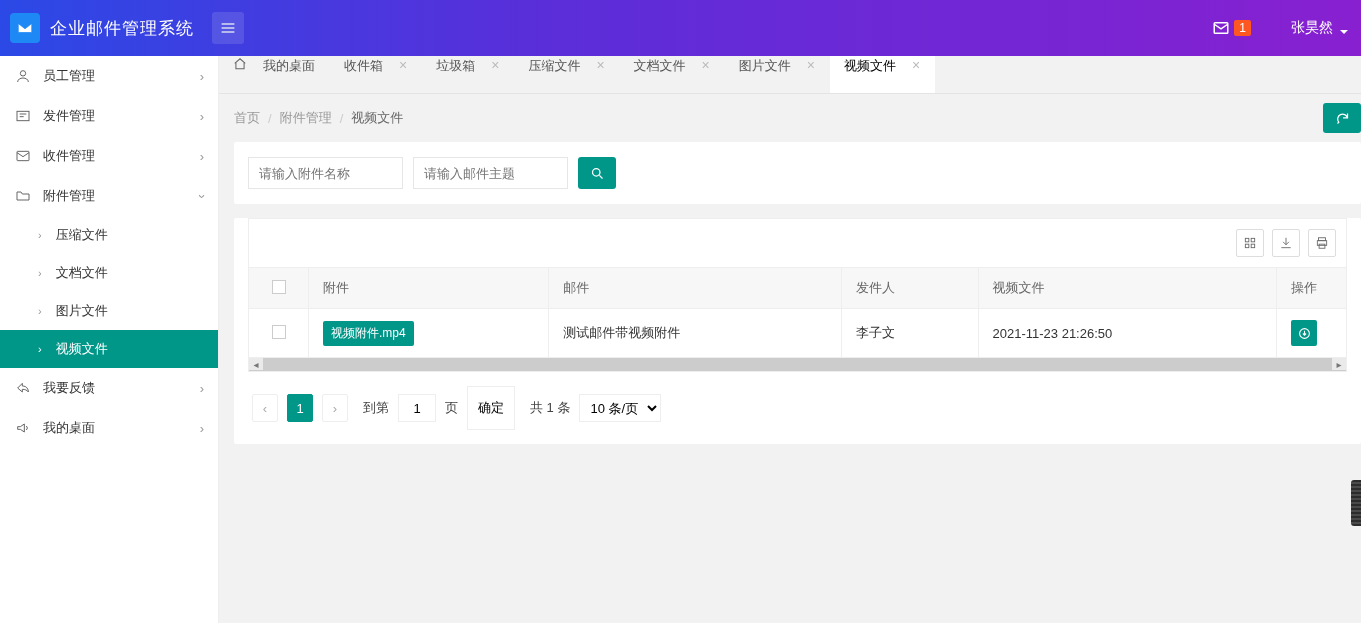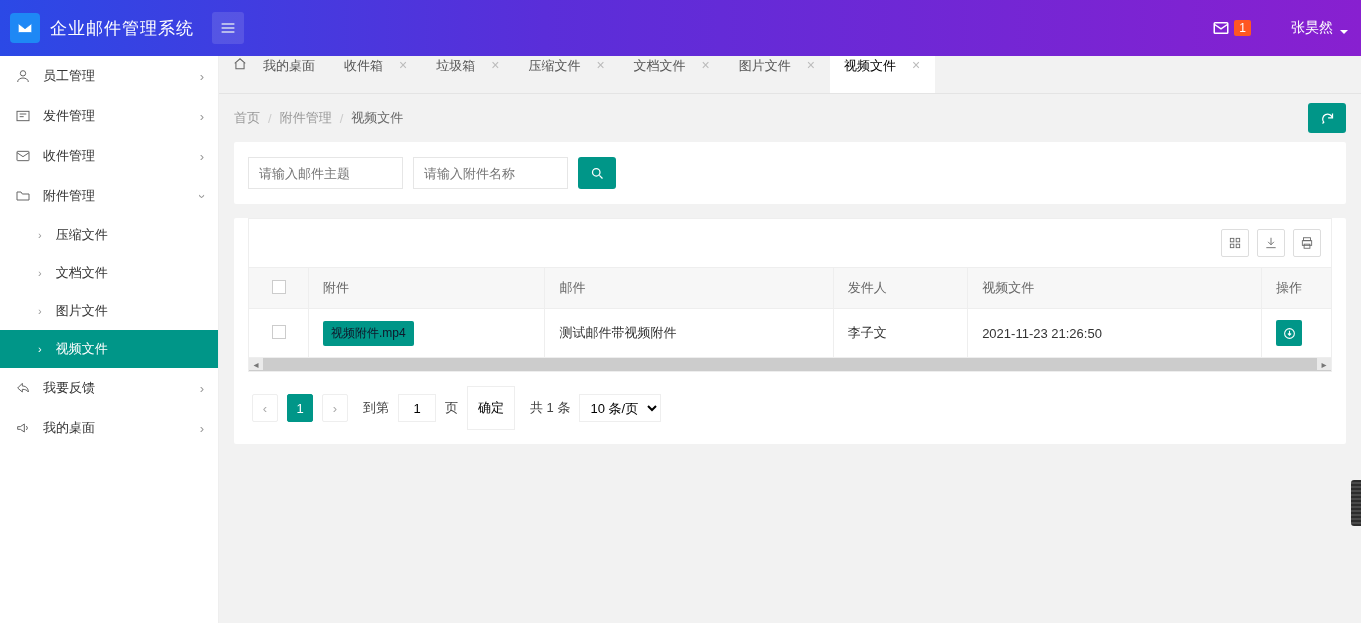--- a/index.html
+++ b/index.html
@@ -25,40 +25,40 @@
 .sub-item{height:38px;display:flex;align-items:center;padding-left:38px;color:#333;cursor:pointer;font-size:13px;position:relative}
 .sub-item .chev{margin-right:14px;color:#999;font-size:11px}
 .sub-item.active{background:#009688;color:#fff}
 .sub-item.active .chev{color:#fff}
 .main{flex:1;display:flex;flex-direction:column}
 .tabs{height:38px;background:#f2f2f2;display:flex;align-items:stretch;border-bottom:1px solid #e4e4e4}
 .tab{display:flex;align-items:flex-start;padding:1px 14px;gap:16px;color:#555;cursor:pointer;font-size:13px;border-right:1px solid transparent}
 .tab.home svg{width:14px;height:14px;stroke:#666;fill:none}
 .tab.active{background:#fff;color:#000}
 .tab .tclose{color:#bbb;font-size:14px;cursor:pointer}
-.content{flex:1;padding:0 15px 15px 15px;overflow:auto}
+.content{flex:1;padding:0 0 15px 15px;overflow:auto}
 .crumb-row{display:flex;align-items:center;height:48px;color:#999;font-size:13px}
 .crumb-row .sep{margin:0 8px;color:#ccc}
 .crumb-row .cur{color:#666}
 .refresh-btn{margin-left:auto;width:38px;height:30px;background:#009688;border-radius:3px;display:flex;align-items:center;justify-content:center;cursor:pointer}
 .refresh-btn svg{width:15px;height:15px;stroke:#fff;fill:none}
 .card{background:#fff;border-radius:2px;padding:15px 14px}
 .card.filter{margin-bottom:14px}
 .filter-row{display:flex;gap:10px}
 .inp{height:32px;border:1px solid #e6e6e6;padding:0 10px;font-size:13px;outline:none;width:155px}
 .search-btn{width:38px;height:32px;background:#009688;border:none;border-radius:3px;display:flex;align-items:center;justify-content:center;cursor:pointer}
 .search-btn svg{width:15px;height:15px;stroke:#fff;fill:none}
 .tool-row{display:flex;justify-content:flex-end;gap:8px;padding:10px;border:1px solid #eee;border-bottom:none;background:#fff}
 .tool-btn{width:28px;height:28px;border:1px solid #ddd;border-radius:2px;display:flex;align-items:center;justify-content:center;cursor:pointer;color:#666}
 .tool-btn svg{width:14px;height:14px;stroke:#666;fill:none}
 .table{width:100%;border-collapse:collapse}
 .table th{background:#f7f7f7;font-weight:normal;color:#666;text-align:left;padding:11px 14px;border:1px solid #eee;font-size:13px}
 .table td{padding:11px 14px;border:1px solid #eee;font-size:13px}
 .chk{width:14px;height:14px;border:1px solid #ccc;display:inline-block;background:#fff;cursor:pointer}
-.attach-tag{background:#009688;color:#0f172a;padding:4px 8px;border-radius:2px;font-size:12px;display:inline-block}
+.attach-tag{background:#009688;color:#ffffff;padding:4px 8px;border-radius:2px;font-size:12px;display:inline-block}
 .dl-btn{width:26px;height:26px;background:#009688;border-radius:2px;display:flex;align-items:center;justify-content:center;cursor:pointer}
 .dl-btn svg{width:13px;height:13px;stroke:#fff;fill:none}
 .hscroll{height:14px;background:#ccc;position:relative;border:1px solid #eee;border-top:none}
 .hscroll .lbtn,.hscroll .rbtn{position:absolute;top:0;width:14px;height:12px;background:#eaeaea;display:flex;align-items:center;justify-content:center;color:#777;font-size:10px}
 .hscroll .lbtn{left:0}.hscroll .rbtn{right:0}
 .pager{display:flex;align-items:center;gap:9px;padding:14px 4px 0 4px;color:#444;font-size:13px}
 .pgbtn{width:26px;height:28px;border:1px solid #eee;display:flex;align-items:center;justify-content:center;cursor:pointer;color:#aaa;border-radius:2px}
 .pgbtn.active{background:#009688;color:#fff;border-color:#009688}
 .pginp{width:38px;height:28px;border:1px solid #eee;text-align:center;font-size:13px;outline:none}
 .pgconfirm{height:44px;border:1px solid #eee;padding:0 10px;background:#fff;cursor:pointer;font-size:13px}
@@ -221,22 +221,22 @@
         <div class="refresh-btn">
           <svg viewBox="0 0 24 24" stroke-width="2">
               <path d="M20 11A8 8 0 106 18l-2 2"></path>
               <path d="M20 4v7h-7"></path>
             </svg>
         </div>
       </div>
 
       <div class="card filter">
         <div class="filter-row">
+          <input class="inp" placeholder="请输入附件名称" style="">
           <input class="inp" placeholder="请输入邮件主题" style="">
-          <input class="inp" placeholder="请输入附件名称" style="">
           <button class="search-btn">
             <svg viewBox="0 0 24 24" stroke-width="2">
                 <circle cx="10" cy="10" r="6"></circle>
                 <line x1="15" y1="15" x2="20" y2="20"></line>
               </svg>
           </button>
         </div>
       </div>
 
       <div class="card" style="padding:0 14px 14px 14px">

